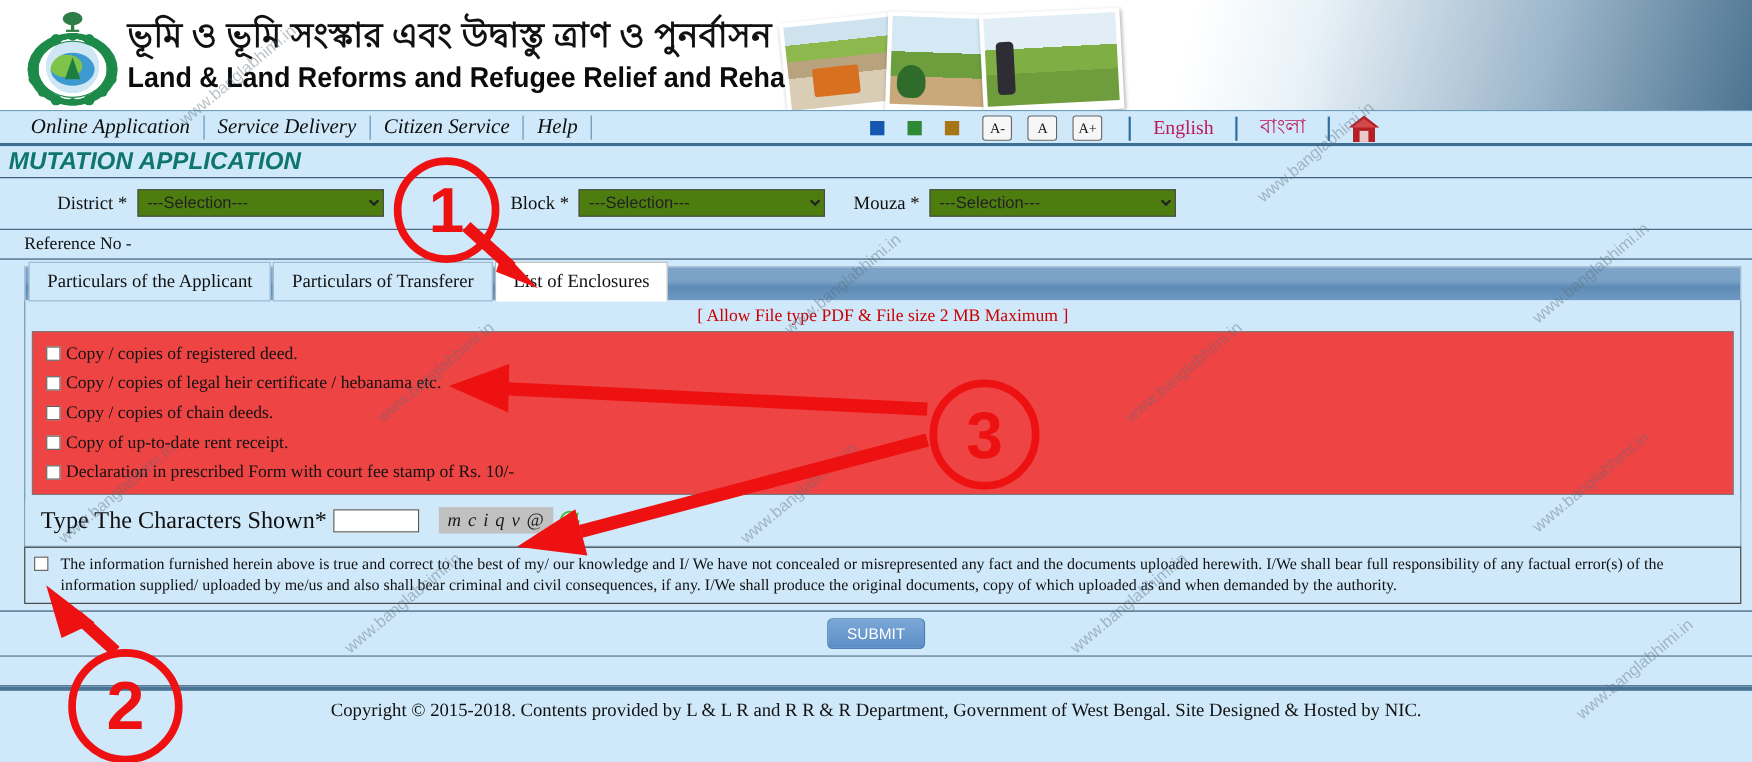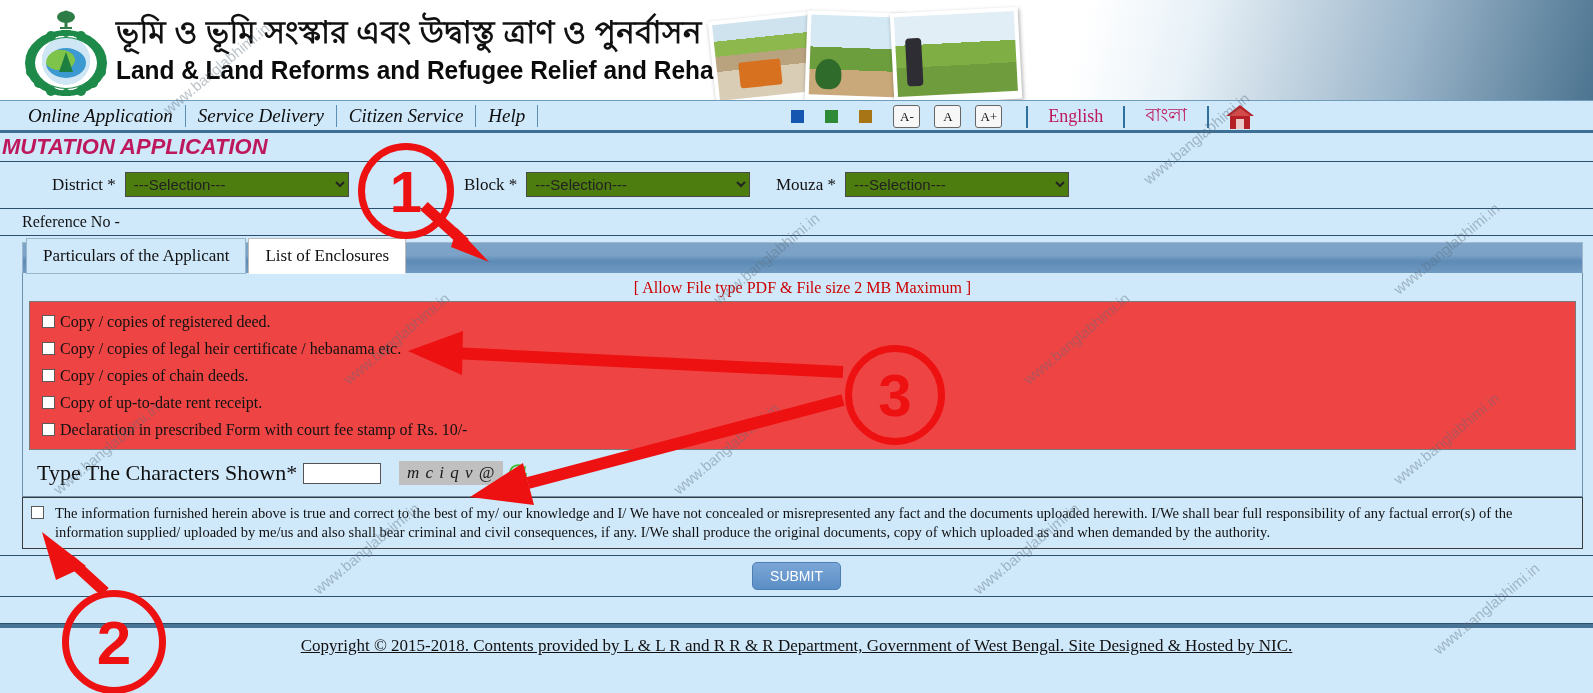--- a/index.html
+++ b/index.html
@@ -195,25 +195,25 @@
     font-family: "Liberation Serif", serif;
   }
   .home-icon {
     width: 30px; height: 26px; margin-left: 6px; cursor: pointer; position: relative;
   }
 
   
   .page-title {
     position: relative;
     height: 28px;
-    padding-left: 2px;
+    padding-left: 8px;
     font-style: italic;
     font-weight: bold;
     font-size: 22px;
-    color: #be185d;
+    color: #0f766e;
     background: #cfe8fa;
     line-height: 28px;
     font-family: "Liberation Sans", sans-serif;
     z-index: 3;
   }
 
   
   .sel-row {
     position: relative;
     height: 46px;
@@ -395,21 +395,21 @@
     position: relative; z-index: 3;
   }
   .footer {
     height: 36px;
     background: #cfe8fa;
     border-top: 4px solid #4a7495;
     text-align: center;
     font-size: 17px;
     color: #111;
     line-height: 36px;
-    position: relative; z-index: 3; text-decoration: underline;
+    position: relative; z-index: 3;
   }
 
   
   .anno { position: absolute; z-index: 80; pointer-events: none; }
   .anno-circle {
     border: 7px solid #ee1111;
     border-radius: 50%;
     display: flex; align-items: center; justify-content: center;
     color: #ee1111;
     font-family: "Liberation Sans", sans-serif;
@@ -529,20 +529,21 @@
         <option>---Selection---</option>
       </select>
     </div>
   </div>
 
   <div class="ref-row">Reference No -</div>
 
   <div class="panel-wrap">
     <div class="tabstrip">
       <div class="tab">Particulars of the Applicant</div>
+      <div class="tab">Particulars of Transferer</div>
       <div class="tab active">List of Enclosures</div>
     </div>
 
     <div class="panel-body">
       <div class="notice">[ Allow File type PDF &amp; File size 2 MB Maximum ]</div>
 
       <div class="encl-box">
         <div class="encl-item">
           <span class="cb"></span>
           <span>Copy / copies of registered deed.</span>

